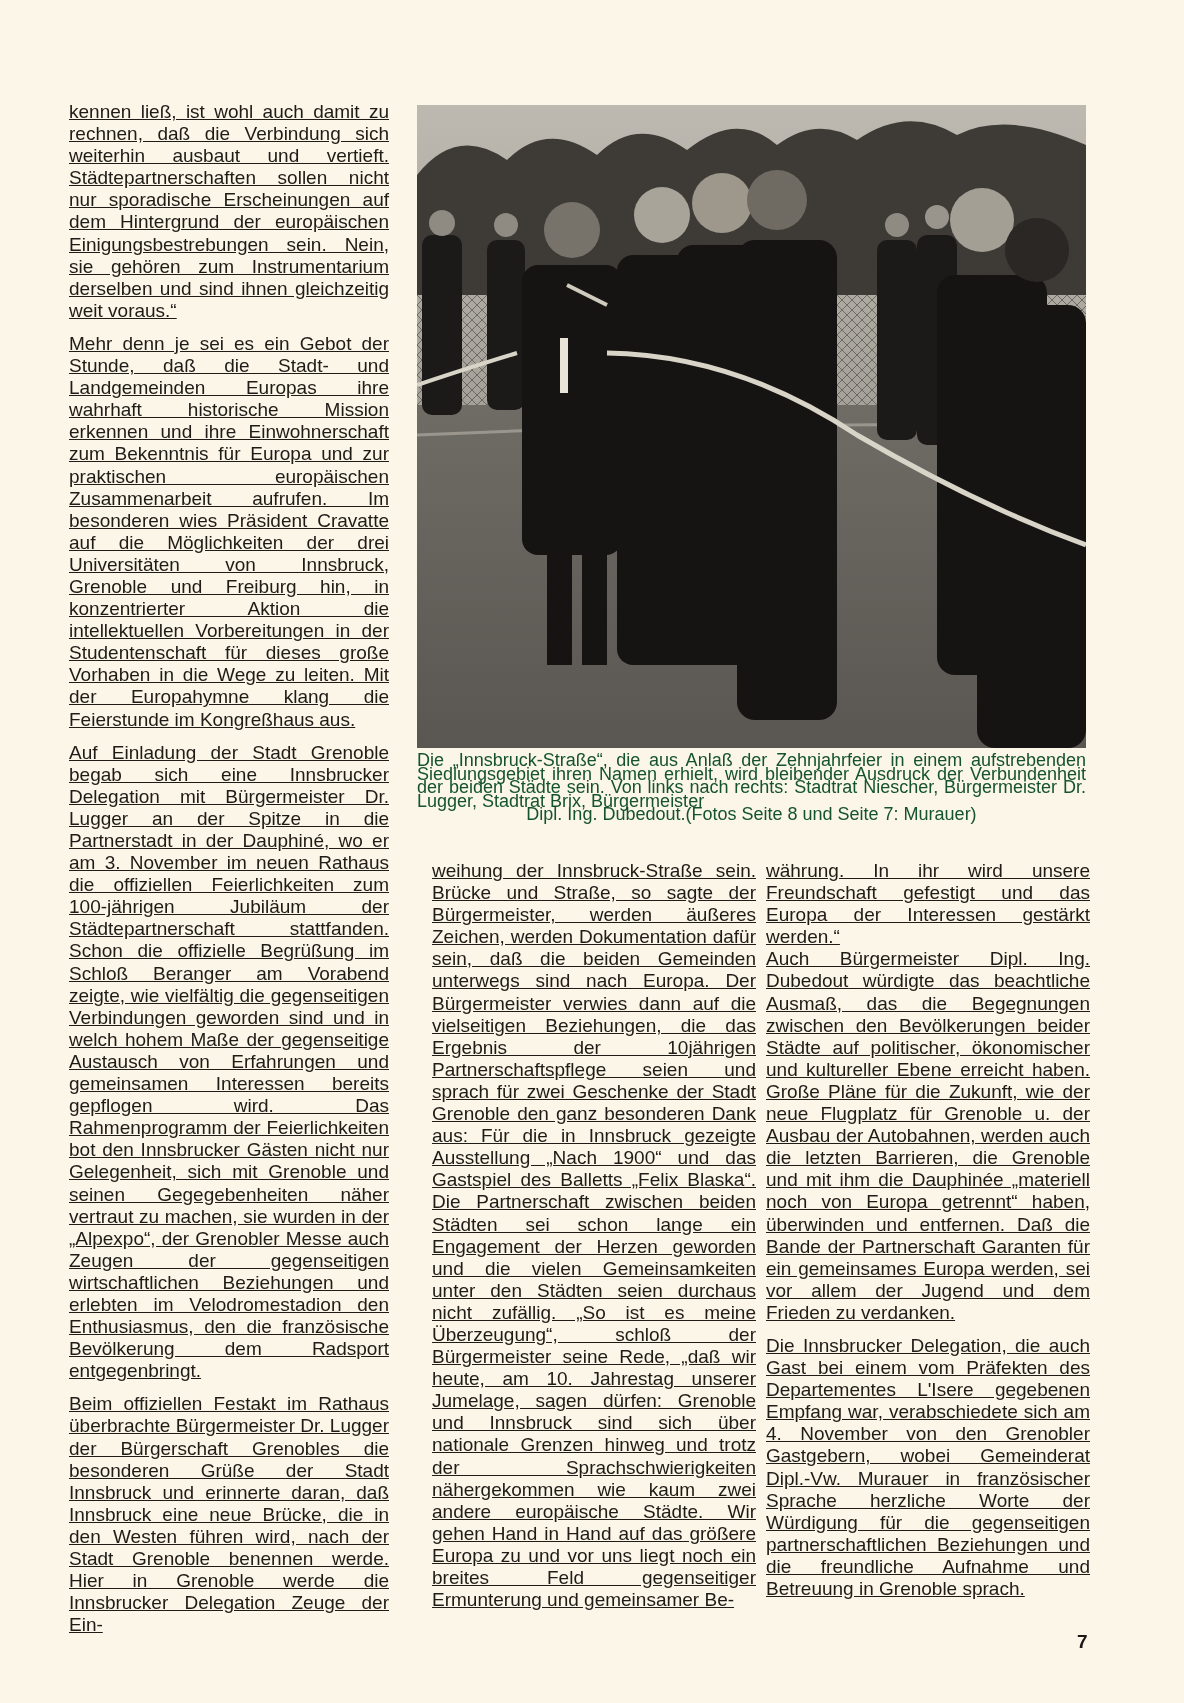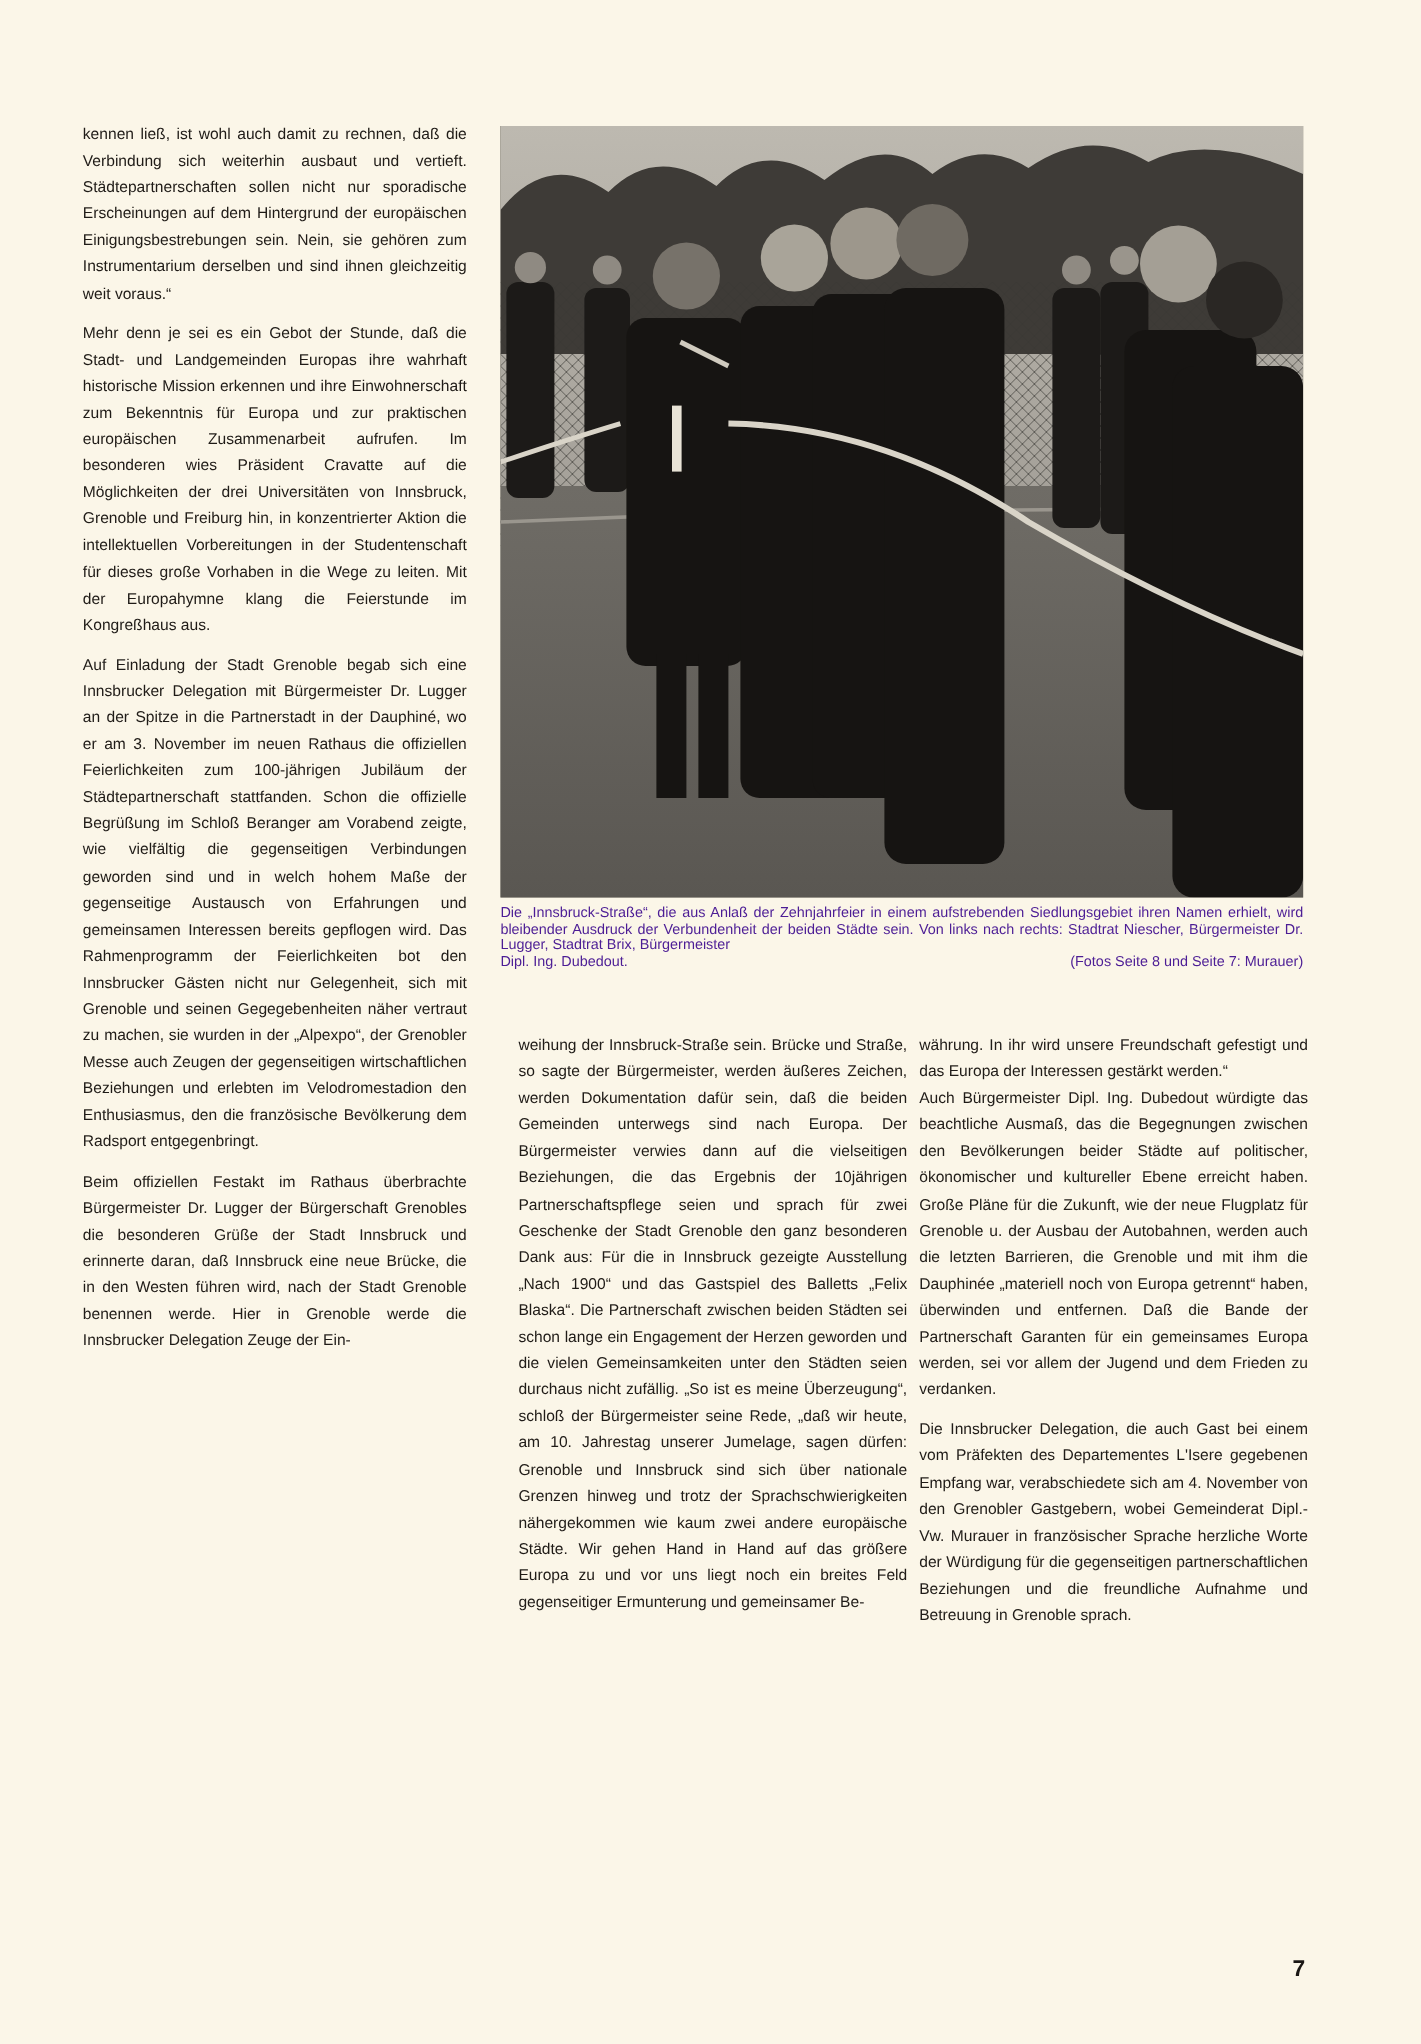--- a/index.html
+++ b/index.html
@@ -6,45 +6,46 @@
   body {
     width: 1184px; height: 1703px;
     background: #fbf6e8;
     position: relative;
     overflow: hidden;
     font-family: "Liberation Sans", sans-serif;
     color: #1f1b17;
   }
   .col {
     position: absolute;
-    font-size: 13px;
+    font-size: 19px;
     line-height: 22.1px;
     text-align: justify;
     hyphens: none;
+    text-decoration: underline;
   }
   .col p { margin: 0 0 11px 0; }
   .col p.tight { margin-bottom: 0; }
   #col-left { left: 69px; top: 101px; width: 320px; }
   #col-mid  { left: 432px; top: 860px; width: 324px; }
   #col-right{ left: 766px; top: 860px; width: 324px; }
 
   #photo {
     position: absolute; left: 417px; top: 105px; width: 669px; height: 643px;
     background: #6e6a62;
     overflow: hidden;
   }
   #photo svg { display: block; width: 100%; height: 100%; }
 
   #caption {
     position: absolute; left: 417px; top: 754px; width: 669px;
-    font-size: 12px; line-height: 13.6px;
+    font-size: 18px; line-height: 13.6px;
     text-align: justify;
-    color: #4c1d95;
+    color: #14532d;
   }
-  #caption .credit-line { display: flex; justify-content: space-between; }
+  #caption .credit-line { display: flex; justify-content: center; }
 
   #page-number {
     position: absolute; left: 1077px; top: 1631px;
     font-size: 19px; font-weight: bold; color: #1a1714;
   }
 </style>
 </head>
 <body>
 
 <div id="col-left" class="col">

